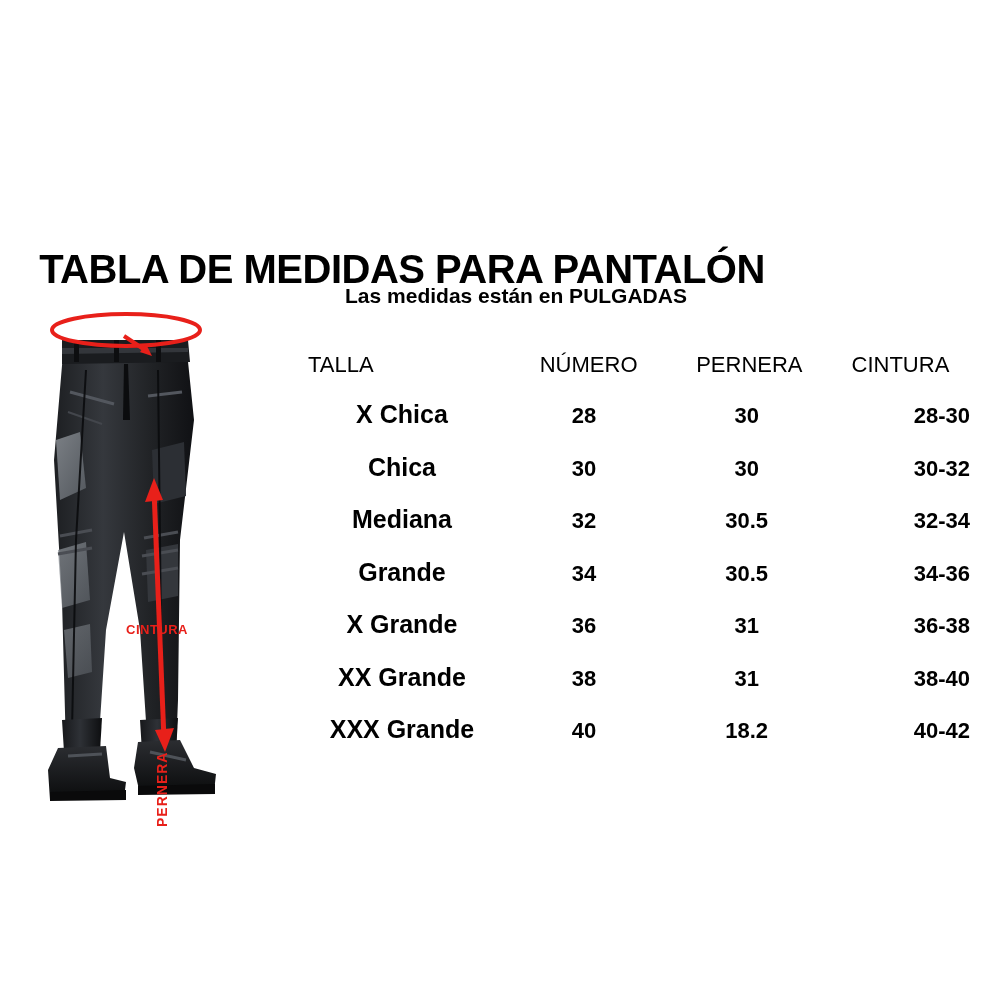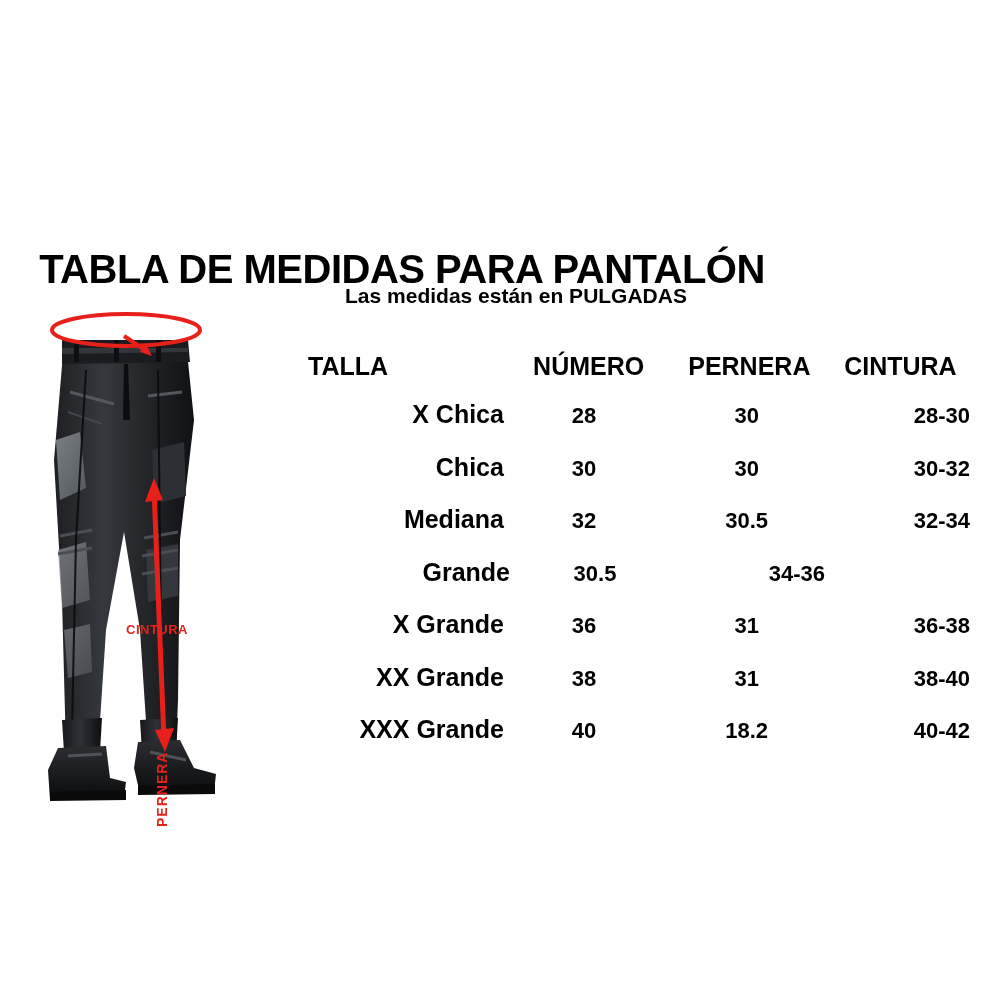--- a/index.html
+++ b/index.html
@@ -61,24 +61,24 @@
   }
   .row.header {
     height: 48px;
   }
   .cell {
     font-size: 23px;
     font-weight: bold;
     white-space: nowrap;
   }
   .row.header .cell {
-    font-size: 25px;
-    font-weight: bold;
-  }
-  .c-talla   { width: 210px; text-align: right; padding-left: 20px; }
+    font-size: 22px;
+    font-weight: normal;
+  }
+  .c-talla   { width: 210px; text-align: center; padding-left: 20px; }
   .c-numero  { width: 165px; text-align: center; }
   .c-pernera { width: 170px; text-align: center; }
   .c-cintura { width: 145px; text-align: right; }
 
   .row.header .c-talla   { text-align: left; padding-left: 28px; }
   .row.header .c-numero  { text-align: center; }
   .row.header .c-pernera { text-align: center; }
   .row.header .c-cintura { text-align: center; }
 
   .row.body .cell { font-size: 22px; }
@@ -231,20 +231,21 @@
 
     <div class="row body">
       <div class="cell c-talla">Mediana</div>
       <div class="cell c-numero">32</div>
       <div class="cell c-pernera">30.5</div>
       <div class="cell c-cintura">32-34</div>
     </div>
 
     <div class="row body">
       <div class="cell c-talla">Grande</div>
+      <div class="cell c-numero">34</div>
       <div class="cell c-pernera">30.5</div>
       <div class="cell c-cintura">34-36</div>
     </div>
 
     <div class="row body">
       <div class="cell c-talla">X Grande</div>
       <div class="cell c-numero">36</div>
       <div class="cell c-pernera">31</div>
       <div class="cell c-cintura">36-38</div>
     </div>

